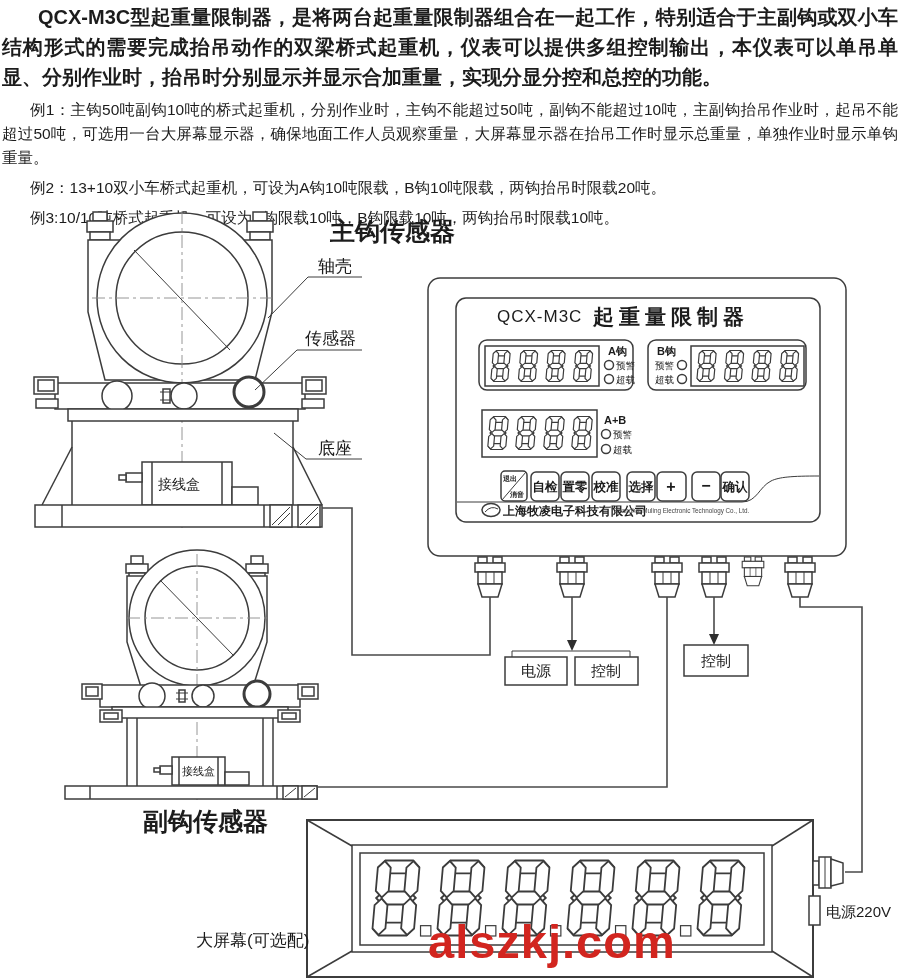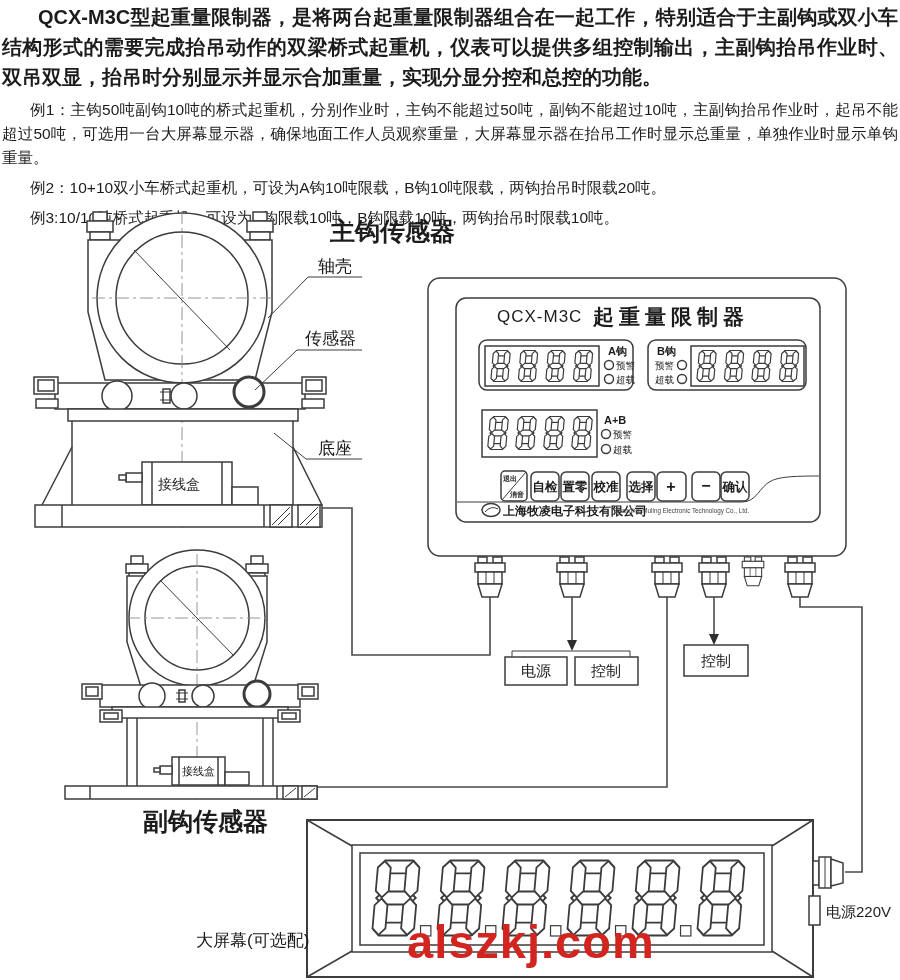--- a/index.html
+++ b/index.html
@@ -25,30 +25,30 @@
   .t-jb2{font-size:11px;}
   .t-model{font-size:17px;letter-spacing:1px;}
   .t-name{font-size:21px;font-weight:600;letter-spacing:5px;}
   .t-grp{font-size:11px;font-weight:600;}
   .t-ind{font-size:9.5px;}
   .t-btn{font-size:12.5px;font-weight:600;}
   .t-btn-s{font-size:7px;font-weight:600;}
   .t-pm{font-size:16px;font-weight:bold;}
   .t-co{font-size:12px;font-weight:bold;}
   .t-co-en{font-size:6.3px;fill:#444;}
-  #watermark{position:absolute;left:407px;top:914px;font-size:47px;font-weight:600;
+  #watermark{position:absolute;left:428px;top:914px;font-size:47px;font-weight:600;
              letter-spacing:1px;z-index:5;}
 </style>
 </head>
 <body>
 
 <div id="intro">
-  <p class="p1">QCX-M3C型起重量限制器，是将两台起重量限制器组合在一起工作，特别适合于主副钩或双小车结构形式的需要完成抬吊动作的双梁桥式起重机，仪表可以提供多组控制输出，主副钩抬吊作业时、双吊双显，抬吊时分别显示并显示合加重量，实现分显分控和总控的功能。</p>
+  <p class="p1">QCX-M3C型起重量限制器，是将两台起重量限制器组合在一起工作，特别适合于主副钩或双小车结构形式的需要完成抬吊动作的双梁桥式起重机，仪表可以提供多组控制输出，本仪表可以单吊单显、分别作业时，抬吊时分别显示并显示合加重量，实现分显分控和总控的功能。</p>
   <p class="ex">例1：主钩50吨副钩10吨的桥式起重机，分别作业时，主钩不能超过50吨，副钩不能超过10吨，主副钩抬吊作业时，起吊不能超过50吨，可选用一台大屏幕显示器，确保地面工作人员观察重量，大屏幕显示器在抬吊工作时显示总重量，单独作业时显示单钩重量。</p>
-  <p class="ex">例2：10+10双小车桥式起重机，可设为A钩10吨限载，B钩10吨限载，两钩抬吊时限载20吨。</p>
+  <p class="ex">例2：13+10双小车桥式起重机，可设为A钩10吨限载，B钩10吨限载，两钩抬吊时限载20吨。</p>
   <p class="ex">例3:10/10吨桥式起重机，可设为A钩限载10吨，B钩限载10吨，两钩抬吊时限载10吨。</p>
 </div>
 
 <svg id="diagram" width="900" height="780" viewBox="0 200 900 780">
 
   <g>
     <text class="t-title" x="330" y="240">主钩传感器</text>
 
     <g>
       <rect class="lnf" x="93" y="212" width="14" height="9"></rect>

